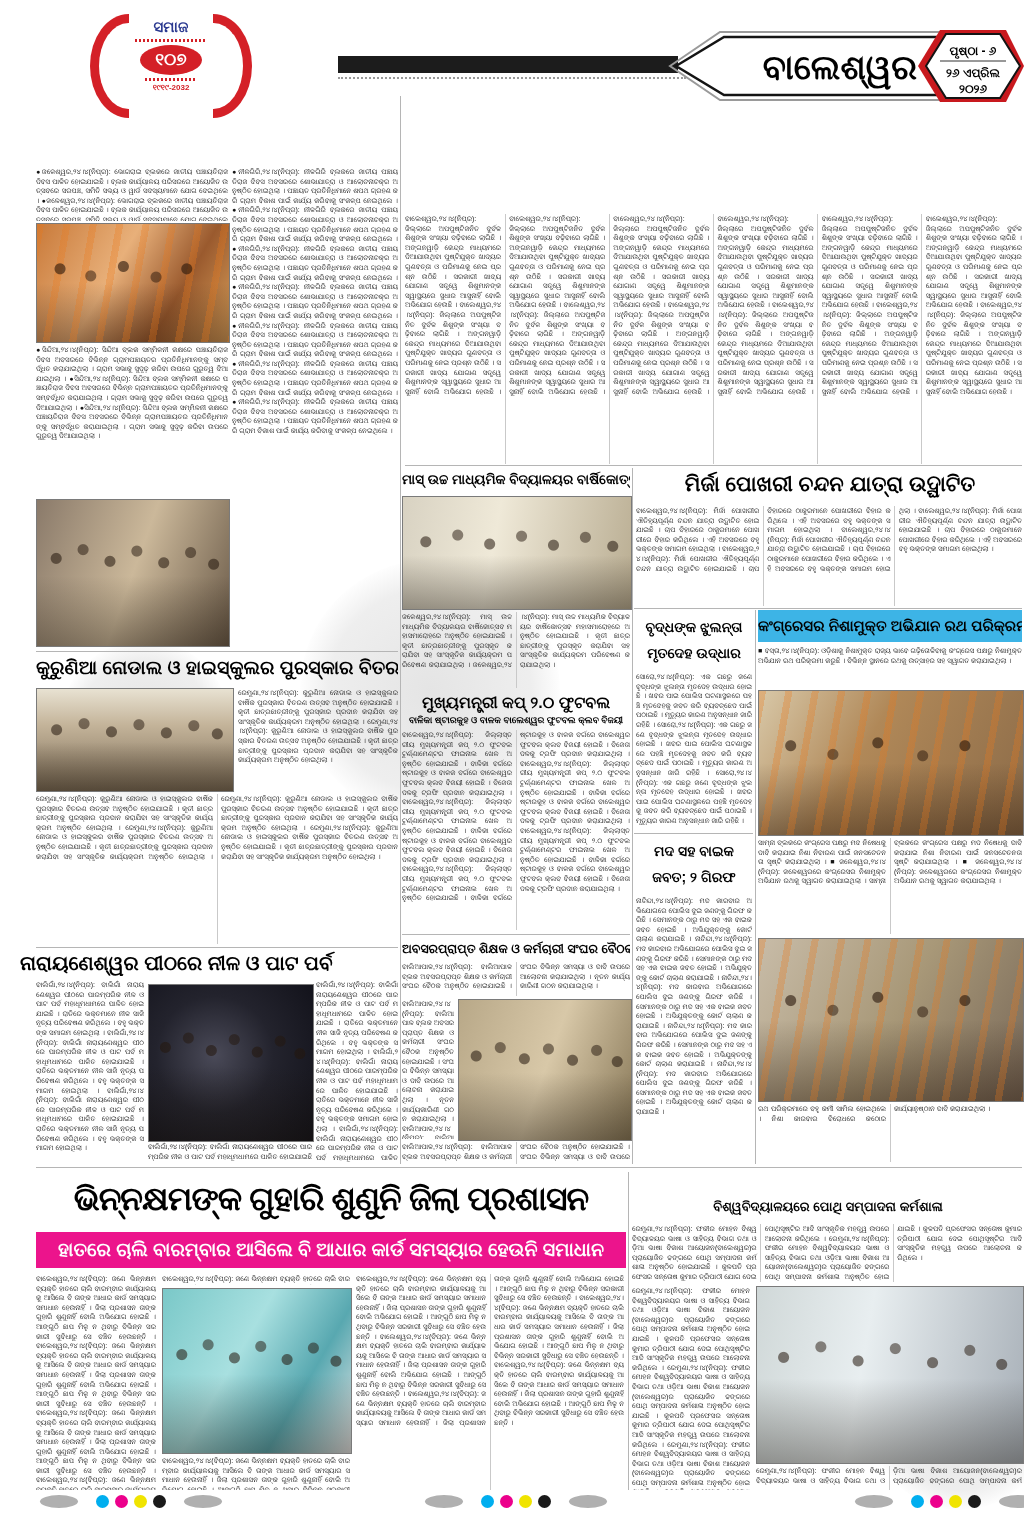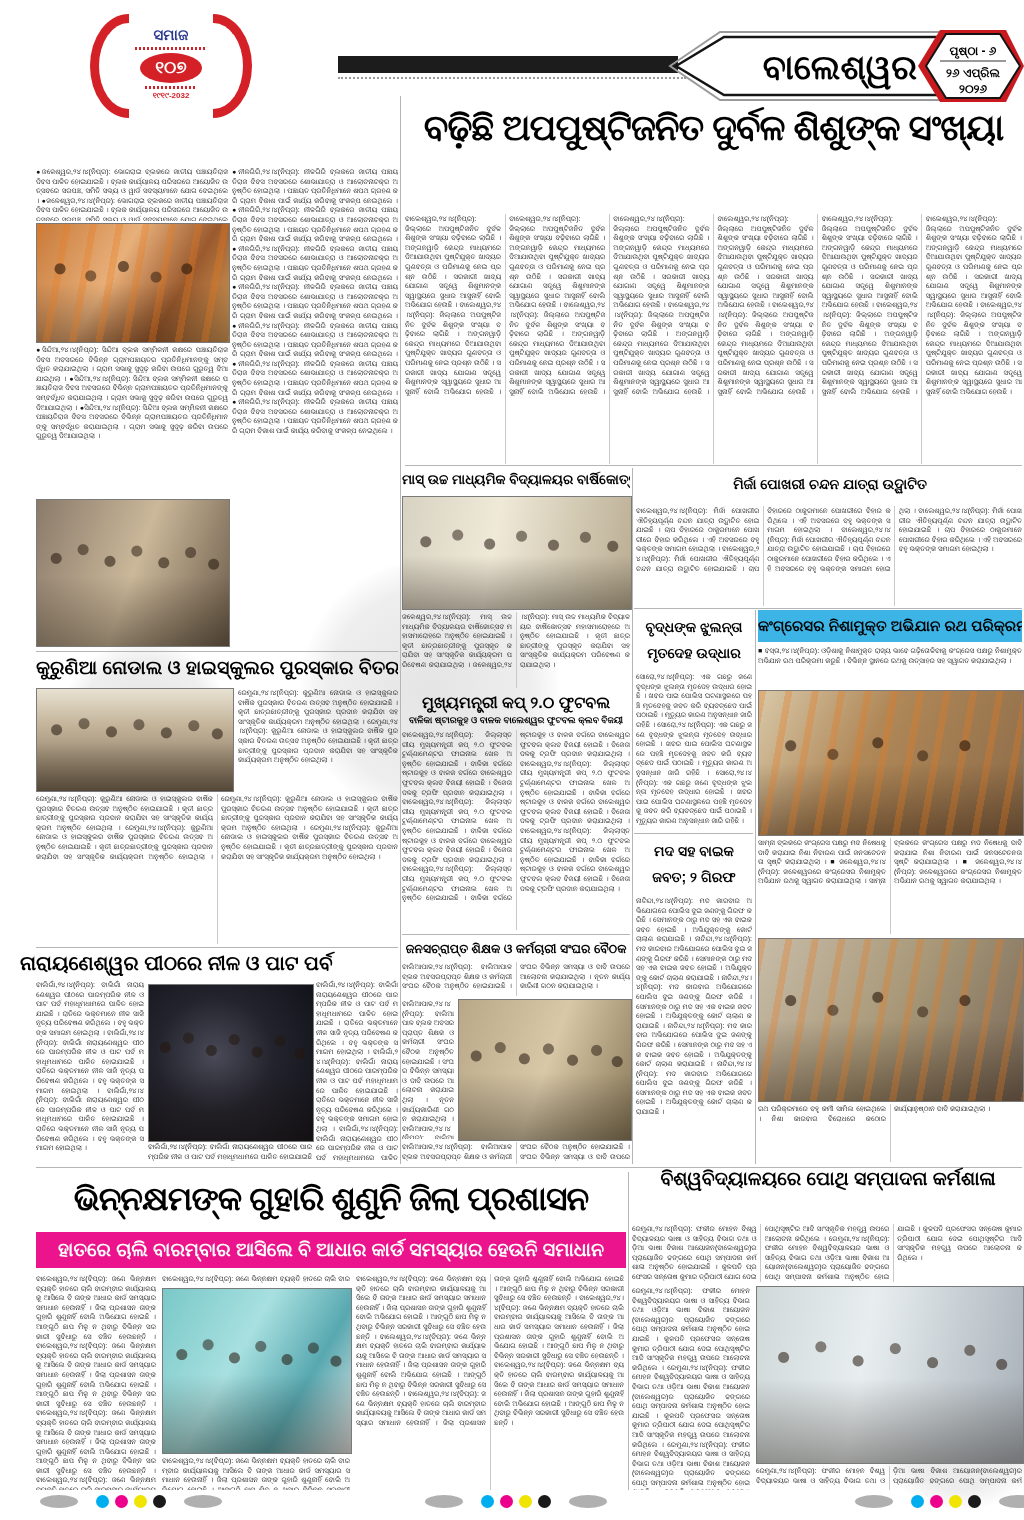--- a/index.html
+++ b/index.html
@@ -45,21 +45,21 @@
   .ctr{text-align:center;}
 </style>
 </head>
 <body>
 
 <div id="page">
 
   <div class="a" style="left:90px;top:8px;width:162px;height:98px;">
     <div class="brk l"></div>
     <div class="brk r"></div>
-    <div class="a ctr" style="left:30px;top:18px;width:102px;">
+    <div class="a ctr" style="left:30px;top:10px;width:102px;">
       <div class="h" style="font-size:15px;color:#2b3990;">ସମାଜ</div>
       <div class="dots" style="width:72px;margin:3px auto 3px;"></div>
       <div style="width:62px;height:30px;margin:0 auto;background:#d42027;border-radius:50%;color:#fff;font-weight:bold;font-size:17px;line-height:30px;">
         <span>୧୦୭</span>
       </div>
       <div class="dots" style="width:52px;margin:3px auto 2px;"></div>
       <div class="h" style="font-size:8px;color:#d42027;">୧୯୧୯-2032</div>
     </div>
   </div>
 
@@ -97,42 +97,41 @@
   <div class="a b" style="left:36px;top:167px;width:192px;height:54px;">●ଜଳେଶ୍ୱର,୨୪।୪(ନିପ୍ର): ଭୋଗରାଇ ବ୍ଲକରେ ଜାତୀୟ ପଞ୍ଚାୟତିରାଜ ଦିବସ ପାଳିତ ହୋଇଯାଇଛି । ବ୍ଲକ କାର୍ଯ୍ୟାଳୟ ପରିସରରେ ଆୟୋଜିତ ଉତ୍ସବରେ ସରପଞ୍ଚ, ସମିତି ସଭ୍ୟ ଓ ୱାର୍ଡ ସଦସ୍ୟମାନେ ଯୋଗ ଦେଇଥିଲେ । ●ଜଳେଶ୍ୱର,୨୪।୪(ନିପ୍ର): ଭୋଗରାଇ ବ୍ଲକରେ ଜାତୀୟ ପଞ୍ଚାୟତିରାଜ ଦିବସ ପାଳିତ ହୋଇଯାଇଛି । ବ୍ଲକ କାର୍ଯ୍ୟାଳୟ ପରିସରରେ ଆୟୋଜିତ ଉତ୍ସବରେ ସରପଞ୍ଚ, ସମିତି ସଭ୍ୟ ଓ ୱାର୍ଡ ସଦସ୍ୟମାନେ ଯୋଗ ଦେଇଥିଲେ ।</div>
   <div class="ph" style="left:36px;top:223px;width:192px;height:118px;background:linear-gradient(120deg,#c97a3a,#e8b07a 40%,#9a5a2e 70%,#d9a05b);">
     <div class="crowd warm"></div>
   </div>
   <div class="a b" style="left:36px;top:345px;width:192px;height:150px;">●ସିନ୍ଦିଆ,୨୪।୪(ନିପ୍ର): ସିନ୍ଦିଆ ବ୍ଲକ ସମ୍ମିଳନୀ କକ୍ଷରେ ପଞ୍ଚାୟତିରାଜ ଦିବସ ଅବସରରେ ବିଭିନ୍ନ ଗ୍ରାମପଞ୍ଚାୟତର ପ୍ରତିନିଧିମାନଙ୍କୁ ସମ୍ବର୍ଦ୍ଧିତ କରାଯାଇଥିଲା । ଗ୍ରାମ ସଭାକୁ ସୁଦୃଢ଼ କରିବା ଉପରେ ଗୁରୁତ୍ୱ ଦିଆଯାଇଥିଲା । ●ସିନ୍ଦିଆ,୨୪।୪(ନିପ୍ର): ସିନ୍ଦିଆ ବ୍ଲକ ସମ୍ମିଳନୀ କକ୍ଷରେ ପଞ୍ଚାୟତିରାଜ ଦିବସ ଅବସରରେ ବିଭିନ୍ନ ଗ୍ରାମପଞ୍ଚାୟତର ପ୍ରତିନିଧିମାନଙ୍କୁ ସମ୍ବର୍ଦ୍ଧିତ କରାଯାଇଥିଲା । ଗ୍ରାମ ସଭାକୁ ସୁଦୃଢ଼ କରିବା ଉପରେ ଗୁରୁତ୍ୱ ଦିଆଯାଇଥିଲା । ●ସିନ୍ଦିଆ,୨୪।୪(ନିପ୍ର): ସିନ୍ଦିଆ ବ୍ଲକ ସମ୍ମିଳନୀ କକ୍ଷରେ ପଞ୍ଚାୟତିରାଜ ଦିବସ ଅବସରରେ ବିଭିନ୍ନ ଗ୍ରାମପଞ୍ଚାୟତର ପ୍ରତିନିଧିମାନଙ୍କୁ ସମ୍ବର୍ଦ୍ଧିତ କରାଯାଇଥିଲା । ଗ୍ରାମ ସଭାକୁ ସୁଦୃଢ଼ କରିବା ଉପରେ ଗୁରୁତ୍ୱ ଦିଆଯାଇଥିଲା ।</div>
   <div class="ph" style="left:36px;top:499px;width:192px;height:146px;background:linear-gradient(110deg,#8a7a6a,#cbb89a 50%,#6a5a48);">
     <div class="crowd"></div>
   </div>
   <div class="a b" style="left:232px;top:167px;width:166px;height:478px;">●ନୀଳଗିରି,୨୪।୪(ନିପ୍ର): ନୀଳଗିରି ବ୍ଲକରେ ଜାତୀୟ ପଞ୍ଚାୟତିରାଜ ଦିବସ ଅବସରରେ ଶୋଭାଯାତ୍ରା ଓ ଆଲୋଚନାଚକ୍ର ଅନୁଷ୍ଠିତ ହୋଇଥିଲା । ପଞ୍ଚାୟତ ପ୍ରତିନିଧିମାନେ ଶପଥ ଗ୍ରହଣ କରି ଗ୍ରାମ ବିକାଶ ପାଇଁ କାର୍ଯ୍ୟ କରିବାକୁ ସଂକଳ୍ପ ନେଇଥିଲେ । ●ନୀଳଗିରି,୨୪।୪(ନିପ୍ର): ନୀଳଗିରି ବ୍ଲକରେ ଜାତୀୟ ପଞ୍ଚାୟତିରାଜ ଦିବସ ଅବସରରେ ଶୋଭାଯାତ୍ରା ଓ ଆଲୋଚନାଚକ୍ର ଅନୁଷ୍ଠିତ ହୋଇଥିଲା । ପଞ୍ଚାୟତ ପ୍ରତିନିଧିମାନେ ଶପଥ ଗ୍ରହଣ କରି ଗ୍ରାମ ବିକାଶ ପାଇଁ କାର୍ଯ୍ୟ କରିବାକୁ ସଂକଳ୍ପ ନେଇଥିଲେ । ●ନୀଳଗିରି,୨୪।୪(ନିପ୍ର): ନୀଳଗିରି ବ୍ଲକରେ ଜାତୀୟ ପଞ୍ଚାୟତିରାଜ ଦିବସ ଅବସରରେ ଶୋଭାଯାତ୍ରା ଓ ଆଲୋଚନାଚକ୍ର ଅନୁଷ୍ଠିତ ହୋଇଥିଲା । ପଞ୍ଚାୟତ ପ୍ରତିନିଧିମାନେ ଶପଥ ଗ୍ରହଣ କରି ଗ୍ରାମ ବିକାଶ ପାଇଁ କାର୍ଯ୍ୟ କରିବାକୁ ସଂକଳ୍ପ ନେଇଥିଲେ । ●ନୀଳଗିରି,୨୪।୪(ନିପ୍ର): ନୀଳଗିରି ବ୍ଲକରେ ଜାତୀୟ ପଞ୍ଚାୟତିରାଜ ଦିବସ ଅବସରରେ ଶୋଭାଯାତ୍ରା ଓ ଆଲୋଚନାଚକ୍ର ଅନୁଷ୍ଠିତ ହୋଇଥିଲା । ପଞ୍ଚାୟତ ପ୍ରତିନିଧିମାନେ ଶପଥ ଗ୍ରହଣ କରି ଗ୍ରାମ ବିକାଶ ପାଇଁ କାର୍ଯ୍ୟ କରିବାକୁ ସଂକଳ୍ପ ନେଇଥିଲେ । ●ନୀଳଗିରି,୨୪।୪(ନିପ୍ର): ନୀଳଗିରି ବ୍ଲକରେ ଜାତୀୟ ପଞ୍ଚାୟତିରାଜ ଦିବସ ଅବସରରେ ଶୋଭାଯାତ୍ରା ଓ ଆଲୋଚନାଚକ୍ର ଅନୁଷ୍ଠିତ ହୋଇଥିଲା । ପଞ୍ଚାୟତ ପ୍ରତିନିଧିମାନେ ଶପଥ ଗ୍ରହଣ କରି ଗ୍ରାମ ବିକାଶ ପାଇଁ କାର୍ଯ୍ୟ କରିବାକୁ ସଂକଳ୍ପ ନେଇଥିଲେ । ●ନୀଳଗିରି,୨୪।୪(ନିପ୍ର): ନୀଳଗିରି ବ୍ଲକରେ ଜାତୀୟ ପଞ୍ଚାୟତିରାଜ ଦିବସ ଅବସରରେ ଶୋଭାଯାତ୍ରା ଓ ଆଲୋଚନାଚକ୍ର ଅନୁଷ୍ଠିତ ହୋଇଥିଲା । ପଞ୍ଚାୟତ ପ୍ରତିନିଧିମାନେ ଶପଥ ଗ୍ରହଣ କରି ଗ୍ରାମ ବିକାଶ ପାଇଁ କାର୍ଯ୍ୟ କରିବାକୁ ସଂକଳ୍ପ ନେଇଥିଲେ । ●ନୀଳଗିରି,୨୪।୪(ନିପ୍ର): ନୀଳଗିରି ବ୍ଲକରେ ଜାତୀୟ ପଞ୍ଚାୟତିରାଜ ଦିବସ ଅବସରରେ ଶୋଭାଯାତ୍ରା ଓ ଆଲୋଚନାଚକ୍ର ଅନୁଷ୍ଠିତ ହୋଇଥିଲା । ପଞ୍ଚାୟତ ପ୍ରତିନିଧିମାନେ ଶପଥ ଗ୍ରହଣ କରି ଗ୍ରାମ ବିକାଶ ପାଇଁ କାର୍ଯ୍ୟ କରିବାକୁ ସଂକଳ୍ପ ନେଇଥିଲେ ।</div>
 
-  <div class="a h ctr nw" style="left:405px;top:98px;width:617px;height:62px;font-size:36px;line-height:60px;letter-spacing:-1px;">ବଢ଼ିଛି ଅପପୁଷ୍ଟିଜନିତ ଦୁର୍ବଳ ଶିଶୁଙ୍କ ସଂଖ୍ୟା</div>
   <div class="a b c6" style="left:405px;top:214px;width:617px;height:250px;">ବାଲେଶ୍ୱର,୨୪।୪(ନିପ୍ର): ଜିଲ୍ଲାରେ ଅପପୁଷ୍ଟିଜନିତ ଦୁର୍ବଳ ଶିଶୁଙ୍କ ସଂଖ୍ୟା ବଢ଼ିବାରେ ଲାଗିଛି । ଅଙ୍ଗନୱାଡ଼ି କେନ୍ଦ୍ର ମାଧ୍ୟମରେ ଦିଆଯାଉଥିବା ପୁଷ୍ଟିଯୁକ୍ତ ଖାଦ୍ୟର ଗୁଣବତ୍ତା ଓ ପରିମାଣକୁ ନେଇ ପ୍ରଶ୍ନ ଉଠିଛି । ସରକାରୀ ଖାଦ୍ୟ ଯୋଗାଣ ସତ୍ତ୍ୱେ ଶିଶୁମାନଙ୍କ ସ୍ୱାସ୍ଥ୍ୟରେ ସୁଧାର ଆସୁନାହିଁ ବୋଲି ଅଭିଯୋଗ ହେଉଛି । ବାଲେଶ୍ୱର,୨୪।୪(ନିପ୍ର): ଜିଲ୍ଲାରେ ଅପପୁଷ୍ଟିଜନିତ ଦୁର୍ବଳ ଶିଶୁଙ୍କ ସଂଖ୍ୟା ବଢ଼ିବାରେ ଲାଗିଛି । ଅଙ୍ଗନୱାଡ଼ି କେନ୍ଦ୍ର ମାଧ୍ୟମରେ ଦିଆଯାଉଥିବା ପୁଷ୍ଟିଯୁକ୍ତ ଖାଦ୍ୟର ଗୁଣବତ୍ତା ଓ ପରିମାଣକୁ ନେଇ ପ୍ରଶ୍ନ ଉଠିଛି । ସରକାରୀ ଖାଦ୍ୟ ଯୋଗାଣ ସତ୍ତ୍ୱେ ଶିଶୁମାନଙ୍କ ସ୍ୱାସ୍ଥ୍ୟରେ ସୁଧାର ଆସୁନାହିଁ ବୋଲି ଅଭିଯୋଗ ହେଉଛି । ବାଲେଶ୍ୱର,୨୪।୪(ନିପ୍ର): ଜିଲ୍ଲାରେ ଅପପୁଷ୍ଟିଜନିତ ଦୁର୍ବଳ ଶିଶୁଙ୍କ ସଂଖ୍ୟା ବଢ଼ିବାରେ ଲାଗିଛି । ଅଙ୍ଗନୱାଡ଼ି କେନ୍ଦ୍ର ମାଧ୍ୟମରେ ଦିଆଯାଉଥିବା ପୁଷ୍ଟିଯୁକ୍ତ ଖାଦ୍ୟର ଗୁଣବତ୍ତା ଓ ପରିମାଣକୁ ନେଇ ପ୍ରଶ୍ନ ଉଠିଛି । ସରକାରୀ ଖାଦ୍ୟ ଯୋଗାଣ ସତ୍ତ୍ୱେ ଶିଶୁମାନଙ୍କ ସ୍ୱାସ୍ଥ୍ୟରେ ସୁଧାର ଆସୁନାହିଁ ବୋଲି ଅଭିଯୋଗ ହେଉଛି । ବାଲେଶ୍ୱର,୨୪।୪(ନିପ୍ର): ଜିଲ୍ଲାରେ ଅପପୁଷ୍ଟିଜନିତ ଦୁର୍ବଳ ଶିଶୁଙ୍କ ସଂଖ୍ୟା ବଢ଼ିବାରେ ଲାଗିଛି । ଅଙ୍ଗନୱାଡ଼ି କେନ୍ଦ୍ର ମାଧ୍ୟମରେ ଦିଆଯାଉଥିବା ପୁଷ୍ଟିଯୁକ୍ତ ଖାଦ୍ୟର ଗୁଣବତ୍ତା ଓ ପରିମାଣକୁ ନେଇ ପ୍ରଶ୍ନ ଉଠିଛି । ସରକାରୀ ଖାଦ୍ୟ ଯୋଗାଣ ସତ୍ତ୍ୱେ ଶିଶୁମାନଙ୍କ ସ୍ୱାସ୍ଥ୍ୟରେ ସୁଧାର ଆସୁନାହିଁ ବୋଲି ଅଭିଯୋଗ ହେଉଛି । ବାଲେଶ୍ୱର,୨୪।୪(ନିପ୍ର): ଜିଲ୍ଲାରେ ଅପପୁଷ୍ଟିଜନିତ ଦୁର୍ବଳ ଶିଶୁଙ୍କ ସଂଖ୍ୟା ବଢ଼ିବାରେ ଲାଗିଛି । ଅଙ୍ଗନୱାଡ଼ି କେନ୍ଦ୍ର ମାଧ୍ୟମରେ ଦିଆଯାଉଥିବା ପୁଷ୍ଟିଯୁକ୍ତ ଖାଦ୍ୟର ଗୁଣବତ୍ତା ଓ ପରିମାଣକୁ ନେଇ ପ୍ରଶ୍ନ ଉଠିଛି । ସରକାରୀ ଖାଦ୍ୟ ଯୋଗାଣ ସତ୍ତ୍ୱେ ଶିଶୁମାନଙ୍କ ସ୍ୱାସ୍ଥ୍ୟରେ ସୁଧାର ଆସୁନାହିଁ ବୋଲି ଅଭିଯୋଗ ହେଉଛି । ବାଲେଶ୍ୱର,୨୪।୪(ନିପ୍ର): ଜିଲ୍ଲାରେ ଅପପୁଷ୍ଟିଜନିତ ଦୁର୍ବଳ ଶିଶୁଙ୍କ ସଂଖ୍ୟା ବଢ଼ିବାରେ ଲାଗିଛି । ଅଙ୍ଗନୱାଡ଼ି କେନ୍ଦ୍ର ମାଧ୍ୟମରେ ଦିଆଯାଉଥିବା ପୁଷ୍ଟିଯୁକ୍ତ ଖାଦ୍ୟର ଗୁଣବତ୍ତା ଓ ପରିମାଣକୁ ନେଇ ପ୍ରଶ୍ନ ଉଠିଛି । ସରକାରୀ ଖାଦ୍ୟ ଯୋଗାଣ ସତ୍ତ୍ୱେ ଶିଶୁମାନଙ୍କ ସ୍ୱାସ୍ଥ୍ୟରେ ସୁଧାର ଆସୁନାହିଁ ବୋଲି ଅଭିଯୋଗ ହେଉଛି । ବାଲେଶ୍ୱର,୨୪।୪(ନିପ୍ର): ଜିଲ୍ଲାରେ ଅପପୁଷ୍ଟିଜନିତ ଦୁର୍ବଳ ଶିଶୁଙ୍କ ସଂଖ୍ୟା ବଢ଼ିବାରେ ଲାଗିଛି । ଅଙ୍ଗନୱାଡ଼ି କେନ୍ଦ୍ର ମାଧ୍ୟମରେ ଦିଆଯାଉଥିବା ପୁଷ୍ଟିଯୁକ୍ତ ଖାଦ୍ୟର ଗୁଣବତ୍ତା ଓ ପରିମାଣକୁ ନେଇ ପ୍ରଶ୍ନ ଉଠିଛି । ସରକାରୀ ଖାଦ୍ୟ ଯୋଗାଣ ସତ୍ତ୍ୱେ ଶିଶୁମାନଙ୍କ ସ୍ୱାସ୍ଥ୍ୟରେ ସୁଧାର ଆସୁନାହିଁ ବୋଲି ଅଭିଯୋଗ ହେଉଛି । ବାଲେଶ୍ୱର,୨୪।୪(ନିପ୍ର): ଜିଲ୍ଲାରେ ଅପପୁଷ୍ଟିଜନିତ ଦୁର୍ବଳ ଶିଶୁଙ୍କ ସଂଖ୍ୟା ବଢ଼ିବାରେ ଲାଗିଛି । ଅଙ୍ଗନୱାଡ଼ି କେନ୍ଦ୍ର ମାଧ୍ୟମରେ ଦିଆଯାଉଥିବା ପୁଷ୍ଟିଯୁକ୍ତ ଖାଦ୍ୟର ଗୁଣବତ୍ତା ଓ ପରିମାଣକୁ ନେଇ ପ୍ରଶ୍ନ ଉଠିଛି । ସରକାରୀ ଖାଦ୍ୟ ଯୋଗାଣ ସତ୍ତ୍ୱେ ଶିଶୁମାନଙ୍କ ସ୍ୱାସ୍ଥ୍ୟରେ ସୁଧାର ଆସୁନାହିଁ ବୋଲି ଅଭିଯୋଗ ହେଉଛି । ବାଲେଶ୍ୱର,୨୪।୪(ନିପ୍ର): ଜିଲ୍ଲାରେ ଅପପୁଷ୍ଟିଜନିତ ଦୁର୍ବଳ ଶିଶୁଙ୍କ ସଂଖ୍ୟା ବଢ଼ିବାରେ ଲାଗିଛି । ଅଙ୍ଗନୱାଡ଼ି କେନ୍ଦ୍ର ମାଧ୍ୟମରେ ଦିଆଯାଉଥିବା ପୁଷ୍ଟିଯୁକ୍ତ ଖାଦ୍ୟର ଗୁଣବତ୍ତା ଓ ପରିମାଣକୁ ନେଇ ପ୍ରଶ୍ନ ଉଠିଛି । ସରକାରୀ ଖାଦ୍ୟ ଯୋଗାଣ ସତ୍ତ୍ୱେ ଶିଶୁମାନଙ୍କ ସ୍ୱାସ୍ଥ୍ୟରେ ସୁଧାର ଆସୁନାହିଁ ବୋଲି ଅଭିଯୋଗ ହେଉଛି । ବାଲେଶ୍ୱର,୨୪।୪(ନିପ୍ର): ଜିଲ୍ଲାରେ ଅପପୁଷ୍ଟିଜନିତ ଦୁର୍ବଳ ଶିଶୁଙ୍କ ସଂଖ୍ୟା ବଢ଼ିବାରେ ଲାଗିଛି । ଅଙ୍ଗନୱାଡ଼ି କେନ୍ଦ୍ର ମାଧ୍ୟମରେ ଦିଆଯାଉଥିବା ପୁଷ୍ଟିଯୁକ୍ତ ଖାଦ୍ୟର ଗୁଣବତ୍ତା ଓ ପରିମାଣକୁ ନେଇ ପ୍ରଶ୍ନ ଉଠିଛି । ସରକାରୀ ଖାଦ୍ୟ ଯୋଗାଣ ସତ୍ତ୍ୱେ ଶିଶୁମାନଙ୍କ ସ୍ୱାସ୍ଥ୍ୟରେ ସୁଧାର ଆସୁନାହିଁ ବୋଲି ଅଭିଯୋଗ ହେଉଛି । ବାଲେଶ୍ୱର,୨୪।୪(ନିପ୍ର): ଜିଲ୍ଲାରେ ଅପପୁଷ୍ଟିଜନିତ ଦୁର୍ବଳ ଶିଶୁଙ୍କ ସଂଖ୍ୟା ବଢ଼ିବାରେ ଲାଗିଛି । ଅଙ୍ଗନୱାଡ଼ି କେନ୍ଦ୍ର ମାଧ୍ୟମରେ ଦିଆଯାଉଥିବା ପୁଷ୍ଟିଯୁକ୍ତ ଖାଦ୍ୟର ଗୁଣବତ୍ତା ଓ ପରିମାଣକୁ ନେଇ ପ୍ରଶ୍ନ ଉଠିଛି । ସରକାରୀ ଖାଦ୍ୟ ଯୋଗାଣ ସତ୍ତ୍ୱେ ଶିଶୁମାନଙ୍କ ସ୍ୱାସ୍ଥ୍ୟରେ ସୁଧାର ଆସୁନାହିଁ ବୋଲି ଅଭିଯୋଗ ହେଉଛି । ବାଲେଶ୍ୱର,୨୪।୪(ନିପ୍ର): ଜିଲ୍ଲାରେ ଅପପୁଷ୍ଟିଜନିତ ଦୁର୍ବଳ ଶିଶୁଙ୍କ ସଂଖ୍ୟା ବଢ଼ିବାରେ ଲାଗିଛି । ଅଙ୍ଗନୱାଡ଼ି କେନ୍ଦ୍ର ମାଧ୍ୟମରେ ଦିଆଯାଉଥିବା ପୁଷ୍ଟିଯୁକ୍ତ ଖାଦ୍ୟର ଗୁଣବତ୍ତା ଓ ପରିମାଣକୁ ନେଇ ପ୍ରଶ୍ନ ଉଠିଛି । ସରକାରୀ ଖାଦ୍ୟ ଯୋଗାଣ ସତ୍ତ୍ୱେ ଶିଶୁମାନଙ୍କ ସ୍ୱାସ୍ଥ୍ୟରେ ସୁଧାର ଆସୁନାହିଁ ବୋଲି ଅଭିଯୋଗ ହେଉଛି ।</div>
 
   <div class="a h ctr nw" style="left:402px;top:468px;width:228px;height:24px;font-size:13.5px;line-height:24px;">ମାସ୍ ଉଚ୍ଚ ମାଧ୍ୟମିକ ବିଦ୍ୟାଳୟର ବାର୍ଷିକୋତ୍ସବ</div>
   <div class="ph" style="left:402px;top:496px;width:228px;height:112px;background:linear-gradient(100deg,#d8d2c2,#efe9d8 40%,#b9ad92);">
     <div class="crowd"></div>
   </div>
   <div class="a b c2" style="left:402px;top:612px;width:228px;height:76px;">ଜଳେଶ୍ୱର,୨୪।୪(ନିପ୍ର): ମାସ୍ ଉଚ୍ଚ ମାଧ୍ୟମିକ ବିଦ୍ୟାଳୟର ବାର୍ଷିକୋତ୍ସବ ମହାସମାରୋହରେ ଅନୁଷ୍ଠିତ ହୋଇଯାଇଛି । କୃତୀ ଛାତ୍ରଛାତ୍ରୀଙ୍କୁ ପୁରସ୍କୃତ କରାଯିବା ସହ ସାଂସ୍କୃତିକ କାର୍ଯ୍ୟକ୍ରମ ପରିବେଷଣ କରାଯାଇଥିଲା । ଜଳେଶ୍ୱର,୨୪।୪(ନିପ୍ର): ମାସ୍ ଉଚ୍ଚ ମାଧ୍ୟମିକ ବିଦ୍ୟାଳୟର ବାର୍ଷିକୋତ୍ସବ ମହାସମାରୋହରେ ଅନୁଷ୍ଠିତ ହୋଇଯାଇଛି । କୃତୀ ଛାତ୍ରଛାତ୍ରୀଙ୍କୁ ପୁରସ୍କୃତ କରାଯିବା ସହ ସାଂସ୍କୃତିକ କାର୍ଯ୍ୟକ୍ରମ ପରିବେଷଣ କରାଯାଇଥିଲା ।</div>
 
   <div class="a h ctr nw" style="left:402px;top:692px;width:228px;height:21px;font-size:16px;line-height:21px;">ମୁଖ୍ୟମନ୍ତ୍ରୀ କପ୍ ୨.୦ ଫୁଟବଲ</div>
   <div class="a h ctr nw" style="left:402px;top:714px;width:228px;height:13px;font-size:9px;line-height:13px;">ବାଳିକା ଷ୍ଟାରକୁହ ଓ ବାଳକ ବାଲେଶ୍ୱର ଫୁଟବଲ କ୍ଲବ ବିଜୟୀ</div>
   <div class="a b c2" style="left:402px;top:730px;width:228px;height:200px;">ବାଲେଶ୍ୱର,୨୪।୪(ନିପ୍ର): ଜିଲ୍ଲାସ୍ତରୀୟ ମୁଖ୍ୟମନ୍ତ୍ରୀ କପ୍ ୨.୦ ଫୁଟବଲ ଟୁର୍ଣ୍ଣାମେଣ୍ଟର ଫାଇନାଲ ଖେଳ ଅନୁଷ୍ଠିତ ହୋଇଯାଇଛି । ବାଳିକା ବର୍ଗରେ ଷ୍ଟାରକୁହ ଓ ବାଳକ ବର୍ଗରେ ବାଲେଶ୍ୱର ଫୁଟବଲ କ୍ଲବ ବିଜୟୀ ହୋଇଛି । ବିଜେତା ଦଳକୁ ଟ୍ରଫି ପ୍ରଦାନ କରାଯାଇଥିଲା । ବାଲେଶ୍ୱର,୨୪।୪(ନିପ୍ର): ଜିଲ୍ଲାସ୍ତରୀୟ ମୁଖ୍ୟମନ୍ତ୍ରୀ କପ୍ ୨.୦ ଫୁଟବଲ ଟୁର୍ଣ୍ଣାମେଣ୍ଟର ଫାଇନାଲ ଖେଳ ଅନୁଷ୍ଠିତ ହୋଇଯାଇଛି । ବାଳିକା ବର୍ଗରେ ଷ୍ଟାରକୁହ ଓ ବାଳକ ବର୍ଗରେ ବାଲେଶ୍ୱର ଫୁଟବଲ କ୍ଲବ ବିଜୟୀ ହୋଇଛି । ବିଜେତା ଦଳକୁ ଟ୍ରଫି ପ୍ରଦାନ କରାଯାଇଥିଲା । ବାଲେଶ୍ୱର,୨୪।୪(ନିପ୍ର): ଜିଲ୍ଲାସ୍ତରୀୟ ମୁଖ୍ୟମନ୍ତ୍ରୀ କପ୍ ୨.୦ ଫୁଟବଲ ଟୁର୍ଣ୍ଣାମେଣ୍ଟର ଫାଇନାଲ ଖେଳ ଅନୁଷ୍ଠିତ ହୋଇଯାଇଛି । ବାଳିକା ବର୍ଗରେ ଷ୍ଟାରକୁହ ଓ ବାଳକ ବର୍ଗରେ ବାଲେଶ୍ୱର ଫୁଟବଲ କ୍ଲବ ବିଜୟୀ ହୋଇଛି । ବିଜେତା ଦଳକୁ ଟ୍ରଫି ପ୍ରଦାନ କରାଯାଇଥିଲା । ବାଲେଶ୍ୱର,୨୪।୪(ନିପ୍ର): ଜିଲ୍ଲାସ୍ତରୀୟ ମୁଖ୍ୟମନ୍ତ୍ରୀ କପ୍ ୨.୦ ଫୁଟବଲ ଟୁର୍ଣ୍ଣାମେଣ୍ଟର ଫାଇନାଲ ଖେଳ ଅନୁଷ୍ଠିତ ହୋଇଯାଇଛି । ବାଳିକା ବର୍ଗରେ ଷ୍ଟାରକୁହ ଓ ବାଳକ ବର୍ଗରେ ବାଲେଶ୍ୱର ଫୁଟବଲ କ୍ଲବ ବିଜୟୀ ହୋଇଛି । ବିଜେତା ଦଳକୁ ଟ୍ରଫି ପ୍ରଦାନ କରାଯାଇଥିଲା । ବାଲେଶ୍ୱର,୨୪।୪(ନିପ୍ର): ଜିଲ୍ଲାସ୍ତରୀୟ ମୁଖ୍ୟମନ୍ତ୍ରୀ କପ୍ ୨.୦ ଫୁଟବଲ ଟୁର୍ଣ୍ଣାମେଣ୍ଟର ଫାଇନାଲ ଖେଳ ଅନୁଷ୍ଠିତ ହୋଇଯାଇଛି । ବାଳିକା ବର୍ଗରେ ଷ୍ଟାରକୁହ ଓ ବାଳକ ବର୍ଗରେ ବାଲେଶ୍ୱର ଫୁଟବଲ କ୍ଲବ ବିଜୟୀ ହୋଇଛି । ବିଜେତା ଦଳକୁ ଟ୍ରଫି ପ୍ରଦାନ କରାଯାଇଥିଲା ।</div>
 
-  <div class="a h ctr nw" style="left:402px;top:938px;width:228px;height:22px;font-size:12.5px;line-height:22px;">ଜନସଚ୍ରାପ୍ତ ଶିକ୍ଷକ ଓ କର୍ମଚାରୀ ସଂଘର ବୈଠକ</div>
+  <div class="a h ctr nw" style="left:402px;top:938px;width:228px;height:22px;font-size:12.5px;line-height:22px;">ଅବସରପ୍ରାପ୍ତ ଶିକ୍ଷକ ଓ କର୍ମଚାରୀ ସଂଘର ବୈଠକ</div>
   <div class="a b c2" style="left:402px;top:962px;width:228px;height:34px;">ବାଲିଆପାଳ,୨୪।୪(ନିପ୍ର): ବାଲିଆପାଳ ବ୍ଲକ ଅବସରପ୍ରାପ୍ତ ଶିକ୍ଷକ ଓ କର୍ମଚାରୀ ସଂଘର ବୈଠକ ଅନୁଷ୍ଠିତ ହୋଇଯାଇଛି । ସଂଘର ବିଭିନ୍ନ ସମସ୍ୟା ଓ ଦାବି ଉପରେ ଆଲୋଚନା କରାଯାଇଥିଲା । ନୂତନ କାର୍ଯ୍ୟକାରିଣୀ ଗଠନ କରାଯାଇଥିଲା ।</div>
   <div class="a b" style="left:402px;top:999px;width:52px;height:140px;">ବାଲିଆପାଳ,୨୪।୪(ନିପ୍ର): ବାଲିଆପାଳ ବ୍ଲକ ଅବସରପ୍ରାପ୍ତ ଶିକ୍ଷକ ଓ କର୍ମଚାରୀ ସଂଘର ବୈଠକ ଅନୁଷ୍ଠିତ ହୋଇଯାଇଛି । ସଂଘର ବିଭିନ୍ନ ସମସ୍ୟା ଓ ଦାବି ଉପରେ ଆଲୋଚନା କରାଯାଇଥିଲା । ନୂତନ କାର୍ଯ୍ୟକାରିଣୀ ଗଠନ କରାଯାଇଥିଲା । ବାଲିଆପାଳ,୨୪।୪(ନିପ୍ର): ବାଲିଆପାଳ ବ୍ଲକ ଅବସରପ୍ରାପ୍ତ ଶିକ୍ଷକ ଓ କର୍ମଚାରୀ ସଂଘର ବୈଠକ ଅନୁଷ୍ଠିତ ହୋଇଯାଇଛି । ସଂଘର ବିଭିନ୍ନ ସମସ୍ୟା ଓ ଦାବି ଉପରେ ଆଲୋଚନା କରାଯାଇଥିଲା । ନୂତନ କାର୍ଯ୍ୟକାରିଣୀ ଗଠନ କରାଯାଇଥିଲା ।</div>
   <div class="ph" style="left:458px;top:999px;width:172px;height:140px;background:linear-gradient(110deg,#b8a888,#d8c8a8 50%,#887858);">
     <div class="crowd"></div>
   </div>
   <div class="a b c2" style="left:402px;top:1142px;width:228px;height:22px;">ବାଲିଆପାଳ,୨୪।୪(ନିପ୍ର): ବାଲିଆପାଳ ବ୍ଲକ ଅବସରପ୍ରାପ୍ତ ଶିକ୍ଷକ ଓ କର୍ମଚାରୀ ସଂଘର ବୈଠକ ଅନୁଷ୍ଠିତ ହୋଇଯାଇଛି । ସଂଘର ବିଭିନ୍ନ ସମସ୍ୟା ଓ ଦାବି ଉପରେ ଆଲୋଚନା କରାଯାଇଥିଲା । ନୂତନ କାର୍ଯ୍ୟକାରିଣୀ ଗଠନ କରାଯାଇଥିଲା ।</div>
 
-  <div class="a h ctr nw" style="left:636px;top:468px;width:388px;height:32px;font-size:14px;line-height:32px;">ମିର୍ଜା ପୋଖରୀ ଚନ୍ଦନ ଯାତ୍ରା ଉଦ୍ଘାଟିତ</div>
+  <div class="a h ctr nw" style="left:636px;top:468px;width:388px;height:32px;font-size:21px;line-height:32px;">ମିର୍ଜା ପୋଖରୀ ଚନ୍ଦନ ଯାତ୍ରା ଉଦ୍ଘାଟିତ</div>
   <div class="a b c3" style="left:636px;top:506px;width:386px;height:100px;">ବାଲେଶ୍ୱର,୨୪।୪(ନିପ୍ର): ମିର୍ଜା ପୋଖରୀର ଐତିହ୍ୟପୂର୍ଣ୍ଣ ଚନ୍ଦନ ଯାତ୍ରା ଉଦ୍ଘାଟିତ ହୋଇଯାଇଛି । ଚାପ ବିହାରରେ ଠାକୁରମାନେ ପୋଖରୀରେ ବିହାର କରିଥିଲେ । ଏହି ଅବସରରେ ବହୁ ଭକ୍ତଙ୍କ ସମାଗମ ହୋଇଥିଲା । ବାଲେଶ୍ୱର,୨୪।୪(ନିପ୍ର): ମିର୍ଜା ପୋଖରୀର ଐତିହ୍ୟପୂର୍ଣ୍ଣ ଚନ୍ଦନ ଯାତ୍ରା ଉଦ୍ଘାଟିତ ହୋଇଯାଇଛି । ଚାପ ବିହାରରେ ଠାକୁରମାନେ ପୋଖରୀରେ ବିହାର କରିଥିଲେ । ଏହି ଅବସରରେ ବହୁ ଭକ୍ତଙ୍କ ସମାଗମ ହୋଇଥିଲା । ବାଲେଶ୍ୱର,୨୪।୪(ନିପ୍ର): ମିର୍ଜା ପୋଖରୀର ଐତିହ୍ୟପୂର୍ଣ୍ଣ ଚନ୍ଦନ ଯାତ୍ରା ଉଦ୍ଘାଟିତ ହୋଇଯାଇଛି । ଚାପ ବିହାରରେ ଠାକୁରମାନେ ପୋଖରୀରେ ବିହାର କରିଥିଲେ । ଏହି ଅବସରରେ ବହୁ ଭକ୍ତଙ୍କ ସମାଗମ ହୋଇଥିଲା । ବାଲେଶ୍ୱର,୨୪।୪(ନିପ୍ର): ମିର୍ଜା ପୋଖରୀର ଐତିହ୍ୟପୂର୍ଣ୍ଣ ଚନ୍ଦନ ଯାତ୍ରା ଉଦ୍ଘାଟିତ ହୋଇଯାଇଛି । ଚାପ ବିହାରରେ ଠାକୁରମାନେ ପୋଖରୀରେ ବିହାର କରିଥିଲେ । ଏହି ଅବସରରେ ବହୁ ଭକ୍ତଙ୍କ ସମାଗମ ହୋଇଥିଲା ।</div>
 
   <div class="a h ctr" style="left:636px;top:614px;width:116px;height:54px;font-size:14px;line-height:26px;">ବୃଦ୍ଧଙ୍କ ଝୁଲନ୍ତା ମୃତଦେହ ଉଦ୍ଧାର</div>
   <div class="a b" style="left:636px;top:672px;width:116px;height:158px;">ସୋରୋ,୨୪।୪(ନିପ୍ର): ଏକ ଗଛରୁ ଜଣେ ବୃଦ୍ଧଙ୍କ ଝୁଲନ୍ତା ମୃତଦେହ ଉଦ୍ଧାର ହୋଇଛି । ଖବର ପାଇ ପୋଲିସ ଘଟଣାସ୍ଥଳରେ ପହଞ୍ଚି ମୃତଦେହକୁ ଜବତ କରି ବ୍ୟବଚ୍ଛେଦ ପାଇଁ ପଠାଇଛି । ମୃତ୍ୟୁର କାରଣ ଅନୁସନ୍ଧାନ ଜାରି ରହିଛି । ସୋରୋ,୨୪।୪(ନିପ୍ର): ଏକ ଗଛରୁ ଜଣେ ବୃଦ୍ଧଙ୍କ ଝୁଲନ୍ତା ମୃତଦେହ ଉଦ୍ଧାର ହୋଇଛି । ଖବର ପାଇ ପୋଲିସ ଘଟଣାସ୍ଥଳରେ ପହଞ୍ଚି ମୃତଦେହକୁ ଜବତ କରି ବ୍ୟବଚ୍ଛେଦ ପାଇଁ ପଠାଇଛି । ମୃତ୍ୟୁର କାରଣ ଅନୁସନ୍ଧାନ ଜାରି ରହିଛି । ସୋରୋ,୨୪।୪(ନିପ୍ର): ଏକ ଗଛରୁ ଜଣେ ବୃଦ୍ଧଙ୍କ ଝୁଲନ୍ତା ମୃତଦେହ ଉଦ୍ଧାର ହୋଇଛି । ଖବର ପାଇ ପୋଲିସ ଘଟଣାସ୍ଥଳରେ ପହଞ୍ଚି ମୃତଦେହକୁ ଜବତ କରି ବ୍ୟବଚ୍ଛେଦ ପାଇଁ ପଠାଇଛି । ମୃତ୍ୟୁର କାରଣ ଅନୁସନ୍ଧାନ ଜାରି ରହିଛି ।</div>
 
   <div class="a h ctr" style="left:636px;top:838px;width:116px;height:54px;font-size:14px;line-height:26px;">ମଦ ସହ ବାଇକ ଜବତ; ୨ ଗିରଫ</div>
   <div class="a b" style="left:636px;top:896px;width:116px;height:266px;">ନାଚିନ୍ଦା,୨୪।୪(ନିପ୍ର): ମଦ କାରବାର ଅଭିଯୋଗରେ ପୋଲିସ ଦୁଇ ଜଣଙ୍କୁ ଗିରଫ କରିଛି । ସେମାନଙ୍କ ଠାରୁ ମଦ ସହ ଏକ ବାଇକ ଜବତ ହୋଇଛି । ଅଭିଯୁକ୍ତଙ୍କୁ କୋର୍ଟ ଚାଲାଣ କରାଯାଇଛି । ନାଚିନ୍ଦା,୨୪।୪(ନିପ୍ର): ମଦ କାରବାର ଅଭିଯୋଗରେ ପୋଲିସ ଦୁଇ ଜଣଙ୍କୁ ଗିରଫ କରିଛି । ସେମାନଙ୍କ ଠାରୁ ମଦ ସହ ଏକ ବାଇକ ଜବତ ହୋଇଛି । ଅଭିଯୁକ୍ତଙ୍କୁ କୋର୍ଟ ଚାଲାଣ କରାଯାଇଛି । ନାଚିନ୍ଦା,୨୪।୪(ନିପ୍ର): ମଦ କାରବାର ଅଭିଯୋଗରେ ପୋଲିସ ଦୁଇ ଜଣଙ୍କୁ ଗିରଫ କରିଛି । ସେମାନଙ୍କ ଠାରୁ ମଦ ସହ ଏକ ବାଇକ ଜବତ ହୋଇଛି । ଅଭିଯୁକ୍ତଙ୍କୁ କୋର୍ଟ ଚାଲାଣ କରାଯାଇଛି । ନାଚିନ୍ଦା,୨୪।୪(ନିପ୍ର): ମଦ କାରବାର ଅଭିଯୋଗରେ ପୋଲିସ ଦୁଇ ଜଣଙ୍କୁ ଗିରଫ କରିଛି । ସେମାନଙ୍କ ଠାରୁ ମଦ ସହ ଏକ ବାଇକ ଜବତ ହୋଇଛି । ଅଭିଯୁକ୍ତଙ୍କୁ କୋର୍ଟ ଚାଲାଣ କରାଯାଇଛି । ନାଚିନ୍ଦା,୨୪।୪(ନିପ୍ର): ମଦ କାରବାର ଅଭିଯୋଗରେ ପୋଲିସ ଦୁଇ ଜଣଙ୍କୁ ଗିରଫ କରିଛି । ସେମାନଙ୍କ ଠାରୁ ମଦ ସହ ଏକ ବାଇକ ଜବତ ହୋଇଛି । ଅଭିଯୁକ୍ତଙ୍କୁ କୋର୍ଟ ଚାଲାଣ କରାଯାଇଛି ।</div>
 
   <div class="a h ctr nw" style="left:758px;top:610px;width:264px;height:32px;background:#3db4e6;font-size:15px;line-height:32px;">
     <span>କଂଗ୍ରେସର ନିଶାମୁକ୍ତ ଅଭିଯାନ ରଥ ପରିକ୍ରମା</span>
@@ -167,21 +166,21 @@
     <span>ହାତରେ ଚାଲି ବାରମ୍ବାର ଆସିଲେ ବି ଆଧାର କାର୍ଡ ସମସ୍ୟାର ହେଉନି ସମାଧାନ</span>
   </div>
   <div class="a b" style="left:36px;top:1274px;width:120px;height:216px;">ବାଲେଶ୍ୱର,୨୪।୪(ବିପ୍ର): ଜଣେ ଭିନ୍ନକ୍ଷମ ବ୍ୟକ୍ତି ହାତରେ ଚାଲି ବାରମ୍ବାର କାର୍ଯ୍ୟାଳୟକୁ ଆସିଲେ ବି ତାଙ୍କ ଆଧାର କାର୍ଡ ସମସ୍ୟାର ସମାଧାନ ହେଉନାହିଁ । ଜିଲା ପ୍ରଶାସନ ତାଙ୍କ ଗୁହାରି ଶୁଣୁନାହିଁ ବୋଲି ଅଭିଯୋଗ ହୋଇଛି । ଆଙ୍ଗୁଠି ଛାପ ମିଳୁ ନ ଥିବାରୁ ବିଭିନ୍ନ ସରକାରୀ ସୁବିଧାରୁ ସେ ବଞ୍ଚିତ ହେଉଛନ୍ତି । ବାଲେଶ୍ୱର,୨୪।୪(ବିପ୍ର): ଜଣେ ଭିନ୍ନକ୍ଷମ ବ୍ୟକ୍ତି ହାତରେ ଚାଲି ବାରମ୍ବାର କାର୍ଯ୍ୟାଳୟକୁ ଆସିଲେ ବି ତାଙ୍କ ଆଧାର କାର୍ଡ ସମସ୍ୟାର ସମାଧାନ ହେଉନାହିଁ । ଜିଲା ପ୍ରଶାସନ ତାଙ୍କ ଗୁହାରି ଶୁଣୁନାହିଁ ବୋଲି ଅଭିଯୋଗ ହୋଇଛି । ଆଙ୍ଗୁଠି ଛାପ ମିଳୁ ନ ଥିବାରୁ ବିଭିନ୍ନ ସରକାରୀ ସୁବିଧାରୁ ସେ ବଞ୍ଚିତ ହେଉଛନ୍ତି । ବାଲେଶ୍ୱର,୨୪।୪(ବିପ୍ର): ଜଣେ ଭିନ୍ନକ୍ଷମ ବ୍ୟକ୍ତି ହାତରେ ଚାଲି ବାରମ୍ବାର କାର୍ଯ୍ୟାଳୟକୁ ଆସିଲେ ବି ତାଙ୍କ ଆଧାର କାର୍ଡ ସମସ୍ୟାର ସମାଧାନ ହେଉନାହିଁ । ଜିଲା ପ୍ରଶାସନ ତାଙ୍କ ଗୁହାରି ଶୁଣୁନାହିଁ ବୋଲି ଅଭିଯୋଗ ହୋଇଛି । ଆଙ୍ଗୁଠି ଛାପ ମିଳୁ ନ ଥିବାରୁ ବିଭିନ୍ନ ସରକାରୀ ସୁବିଧାରୁ ସେ ବଞ୍ଚିତ ହେଉଛନ୍ତି । ବାଲେଶ୍ୱର,୨୪।୪(ବିପ୍ର): ଜଣେ ଭିନ୍ନକ୍ଷମ ବ୍ୟକ୍ତି ହାତରେ ଚାଲି ବାରମ୍ବାର କାର୍ଯ୍ୟାଳୟକୁ ଆସିଲେ ବି ତାଙ୍କ ଆଧାର କାର୍ଡ ସମସ୍ୟାର ସମାଧାନ ହେଉନାହିଁ । ଜିଲା ପ୍ରଶାସନ ତାଙ୍କ ଗୁହାରି ଶୁଣୁନାହିଁ ବୋଲି ଅଭିଯୋଗ ହୋଇଛି । ଆଙ୍ଗୁଠି ଛାପ ମିଳୁ ନ ଥିବାରୁ ବିଭିନ୍ନ ସରକାରୀ ସୁବିଧାରୁ ସେ ବଞ୍ଚିତ ହେଉଛନ୍ତି ।</div>
   <div class="a b" style="left:162px;top:1274px;width:188px;height:11px;">ବାଲେଶ୍ୱର,୨୪।୪(ବିପ୍ର): ଜଣେ ଭିନ୍ନକ୍ଷମ ବ୍ୟକ୍ତି ହାତରେ ଚାଲି ବାରମ୍ବାର କାର୍ଯ୍ୟାଳୟକୁ ଆସିଲେ ବି ତାଙ୍କ ଆଧାର କାର୍ଡ ସମସ୍ୟାର ସମାଧାନ ହେଉନାହିଁ । ଜିଲା ପ୍ରଶାସନ ତାଙ୍କ ଗୁହାରି ଶୁଣୁନାହିଁ ବୋଲି ଅଭିଯୋଗ ହୋଇଛି । ଆଙ୍ଗୁଠି ଛାପ ମିଳୁ ନ ଥିବାରୁ ବିଭିନ୍ନ ସରକାରୀ ସୁବିଧାରୁ ସେ ବଞ୍ଚିତ ହେଉଛନ୍ତି ।</div>
   <div class="ph" style="left:162px;top:1288px;width:188px;height:164px;background:linear-gradient(120deg,#7ac8c8,#a8e0e0 40%,#58a8b0 70%,#e8e8e8);">
     <div class="crowd"></div>
   </div>
   <div class="a b" style="left:162px;top:1456px;width:188px;height:34px;">ବାଲେଶ୍ୱର,୨୪।୪(ବିପ୍ର): ଜଣେ ଭିନ୍ନକ୍ଷମ ବ୍ୟକ୍ତି ହାତରେ ଚାଲି ବାରମ୍ବାର କାର୍ଯ୍ୟାଳୟକୁ ଆସିଲେ ବି ତାଙ୍କ ଆଧାର କାର୍ଡ ସମସ୍ୟାର ସମାଧାନ ହେଉନାହିଁ । ଜିଲା ପ୍ରଶାସନ ତାଙ୍କ ଗୁହାରି ଶୁଣୁନାହିଁ ବୋଲି ଅଭିଯୋଗ ହୋଇଛି । ଆଙ୍ଗୁଠି ଛାପ ମିଳୁ ନ ଥିବାରୁ ବିଭିନ୍ନ ସରକାରୀ ସୁବିଧାରୁ ସେ ବଞ୍ଚିତ ହେଉଛନ୍ତି ।</div>
   <div class="a b c2" style="left:356px;top:1274px;width:268px;height:216px;">ବାଲେଶ୍ୱର,୨୪।୪(ବିପ୍ର): ଜଣେ ଭିନ୍ନକ୍ଷମ ବ୍ୟକ୍ତି ହାତରେ ଚାଲି ବାରମ୍ବାର କାର୍ଯ୍ୟାଳୟକୁ ଆସିଲେ ବି ତାଙ୍କ ଆଧାର କାର୍ଡ ସମସ୍ୟାର ସମାଧାନ ହେଉନାହିଁ । ଜିଲା ପ୍ରଶାସନ ତାଙ୍କ ଗୁହାରି ଶୁଣୁନାହିଁ ବୋଲି ଅଭିଯୋଗ ହୋଇଛି । ଆଙ୍ଗୁଠି ଛାପ ମିଳୁ ନ ଥିବାରୁ ବିଭିନ୍ନ ସରକାରୀ ସୁବିଧାରୁ ସେ ବଞ୍ଚିତ ହେଉଛନ୍ତି । ବାଲେଶ୍ୱର,୨୪।୪(ବିପ୍ର): ଜଣେ ଭିନ୍ନକ୍ଷମ ବ୍ୟକ୍ତି ହାତରେ ଚାଲି ବାରମ୍ବାର କାର୍ଯ୍ୟାଳୟକୁ ଆସିଲେ ବି ତାଙ୍କ ଆଧାର କାର୍ଡ ସମସ୍ୟାର ସମାଧାନ ହେଉନାହିଁ । ଜିଲା ପ୍ରଶାସନ ତାଙ୍କ ଗୁହାରି ଶୁଣୁନାହିଁ ବୋଲି ଅଭିଯୋଗ ହୋଇଛି । ଆଙ୍ଗୁଠି ଛାପ ମିଳୁ ନ ଥିବାରୁ ବିଭିନ୍ନ ସରକାରୀ ସୁବିଧାରୁ ସେ ବଞ୍ଚିତ ହେଉଛନ୍ତି । ବାଲେଶ୍ୱର,୨୪।୪(ବିପ୍ର): ଜଣେ ଭିନ୍ନକ୍ଷମ ବ୍ୟକ୍ତି ହାତରେ ଚାଲି ବାରମ୍ବାର କାର୍ଯ୍ୟାଳୟକୁ ଆସିଲେ ବି ତାଙ୍କ ଆଧାର କାର୍ଡ ସମସ୍ୟାର ସମାଧାନ ହେଉନାହିଁ । ଜିଲା ପ୍ରଶାସନ ତାଙ୍କ ଗୁହାରି ଶୁଣୁନାହିଁ ବୋଲି ଅଭିଯୋଗ ହୋଇଛି । ଆଙ୍ଗୁଠି ଛାପ ମିଳୁ ନ ଥିବାରୁ ବିଭିନ୍ନ ସରକାରୀ ସୁବିଧାରୁ ସେ ବଞ୍ଚିତ ହେଉଛନ୍ତି । ବାଲେଶ୍ୱର,୨୪।୪(ବିପ୍ର): ଜଣେ ଭିନ୍ନକ୍ଷମ ବ୍ୟକ୍ତି ହାତରେ ଚାଲି ବାରମ୍ବାର କାର୍ଯ୍ୟାଳୟକୁ ଆସିଲେ ବି ତାଙ୍କ ଆଧାର କାର୍ଡ ସମସ୍ୟାର ସମାଧାନ ହେଉନାହିଁ । ଜିଲା ପ୍ରଶାସନ ତାଙ୍କ ଗୁହାରି ଶୁଣୁନାହିଁ ବୋଲି ଅଭିଯୋଗ ହୋଇଛି । ଆଙ୍ଗୁଠି ଛାପ ମିଳୁ ନ ଥିବାରୁ ବିଭିନ୍ନ ସରକାରୀ ସୁବିଧାରୁ ସେ ବଞ୍ଚିତ ହେଉଛନ୍ତି । ବାଲେଶ୍ୱର,୨୪।୪(ବିପ୍ର): ଜଣେ ଭିନ୍ନକ୍ଷମ ବ୍ୟକ୍ତି ହାତରେ ଚାଲି ବାରମ୍ବାର କାର୍ଯ୍ୟାଳୟକୁ ଆସିଲେ ବି ତାଙ୍କ ଆଧାର କାର୍ଡ ସମସ୍ୟାର ସମାଧାନ ହେଉନାହିଁ । ଜିଲା ପ୍ରଶାସନ ତାଙ୍କ ଗୁହାରି ଶୁଣୁନାହିଁ ବୋଲି ଅଭିଯୋଗ ହୋଇଛି । ଆଙ୍ଗୁଠି ଛାପ ମିଳୁ ନ ଥିବାରୁ ବିଭିନ୍ନ ସରକାରୀ ସୁବିଧାରୁ ସେ ବଞ୍ଚିତ ହେଉଛନ୍ତି ।</div>
 
-  <div class="a h ctr nw" style="left:632px;top:1162px;width:392px;height:34px;font-size:19px;line-height:34px;">ବିଶ୍ୱବିଦ୍ୟାଳୟରେ ପୋଥି ସମ୍ପାଦନା କର୍ମଶାଳା</div>
+  <div class="a h ctr nw" style="left:632px;top:1190px;width:392px;height:34px;font-size:13px;line-height:34px;">ବିଶ୍ୱବିଦ୍ୟାଳୟରେ ପୋଥି ସମ୍ପାଦନା କର୍ମଶାଳା</div>
   <div class="a b c3" style="left:632px;top:1224px;width:390px;height:58px;">ରେମୁଣା,୨୪।୪(ନିପ୍ର): ଫକୀର ମୋହନ ବିଶ୍ୱବିଦ୍ୟାଳୟର ଭାଷା ଓ ସାହିତ୍ୟ ବିଭାଗ ତଥା ଓଡ଼ିଆ ଭାଷା ବିକାଶ ଆୟୋଜନ(ବାଲେଶ୍ୱର)ର ପ୍ରାୟୋଜିତ ଢଙ୍ଗରେ ପୋଥି ସମ୍ପାଦନା କର୍ମଶାଳା ଅନୁଷ୍ଠିତ ହୋଇଯାଇଛି । କୁଳପତି ପ୍ରଫେସର ସନ୍ତୋଷ କୁମାର ତ୍ରିପାଠୀ ଯୋଗ ଦେଇ ପୋଥିସୃଷ୍ଟିର ଆଦି ସାଂସ୍କୃତିକ ମହତ୍ତ୍ୱ ଉପରେ ଆଲୋଚନା କରିଥିଲେ । ରେମୁଣା,୨୪।୪(ନିପ୍ର): ଫକୀର ମୋହନ ବିଶ୍ୱବିଦ୍ୟାଳୟର ଭାଷା ଓ ସାହିତ୍ୟ ବିଭାଗ ତଥା ଓଡ଼ିଆ ଭାଷା ବିକାଶ ଆୟୋଜନ(ବାଲେଶ୍ୱର)ର ପ୍ରାୟୋଜିତ ଢଙ୍ଗରେ ପୋଥି ସମ୍ପାଦନା କର୍ମଶାଳା ଅନୁଷ୍ଠିତ ହୋଇଯାଇଛି । କୁଳପତି ପ୍ରଫେସର ସନ୍ତୋଷ କୁମାର ତ୍ରିପାଠୀ ଯୋଗ ଦେଇ ପୋଥିସୃଷ୍ଟିର ଆଦି ସାଂସ୍କୃତିକ ମହତ୍ତ୍ୱ ଉପରେ ଆଲୋଚନା କରିଥିଲେ ।</div>
   <div class="a b" style="left:632px;top:1286px;width:118px;height:204px;">ରେମୁଣା,୨୪।୪(ନିପ୍ର): ଫକୀର ମୋହନ ବିଶ୍ୱବିଦ୍ୟାଳୟର ଭାଷା ଓ ସାହିତ୍ୟ ବିଭାଗ ତଥା ଓଡ଼ିଆ ଭାଷା ବିକାଶ ଆୟୋଜନ(ବାଲେଶ୍ୱର)ର ପ୍ରାୟୋଜିତ ଢଙ୍ଗରେ ପୋଥି ସମ୍ପାଦନା କର୍ମଶାଳା ଅନୁଷ୍ଠିତ ହୋଇଯାଇଛି । କୁଳପତି ପ୍ରଫେସର ସନ୍ତୋଷ କୁମାର ତ୍ରିପାଠୀ ଯୋଗ ଦେଇ ପୋଥିସୃଷ୍ଟିର ଆଦି ସାଂସ୍କୃତିକ ମହତ୍ତ୍ୱ ଉପରେ ଆଲୋଚନା କରିଥିଲେ । ରେମୁଣା,୨୪।୪(ନିପ୍ର): ଫକୀର ମୋହନ ବିଶ୍ୱବିଦ୍ୟାଳୟର ଭାଷା ଓ ସାହିତ୍ୟ ବିଭାଗ ତଥା ଓଡ଼ିଆ ଭାଷା ବିକାଶ ଆୟୋଜନ(ବାଲେଶ୍ୱର)ର ପ୍ରାୟୋଜିତ ଢଙ୍ଗରେ ପୋଥି ସମ୍ପାଦନା କର୍ମଶାଳା ଅନୁଷ୍ଠିତ ହୋଇଯାଇଛି । କୁଳପତି ପ୍ରଫେସର ସନ୍ତୋଷ କୁମାର ତ୍ରିପାଠୀ ଯୋଗ ଦେଇ ପୋଥିସୃଷ୍ଟିର ଆଦି ସାଂସ୍କୃତିକ ମହତ୍ତ୍ୱ ଉପରେ ଆଲୋଚନା କରିଥିଲେ । ରେମୁଣା,୨୪।୪(ନିପ୍ର): ଫକୀର ମୋହନ ବିଶ୍ୱବିଦ୍ୟାଳୟର ଭାଷା ଓ ସାହିତ୍ୟ ବିଭାଗ ତଥା ଓଡ଼ିଆ ଭାଷା ବିକାଶ ଆୟୋଜନ(ବାଲେଶ୍ୱର)ର ପ୍ରାୟୋଜିତ ଢଙ୍ଗରେ ପୋଥି ସମ୍ପାଦନା କର୍ମଶାଳା ଅନୁଷ୍ଠିତ ହୋଇଯାଇଛି । କୁଳପତି ପ୍ରଫେସର ସନ୍ତୋଷ କୁମାର ତ୍ରିପାଠୀ ଯୋଗ ଦେଇ ପୋଥିସୃଷ୍ଟିର ଆଦି ସାଂସ୍କୃତିକ ମହତ୍ତ୍ୱ ଉପରେ ଆଲୋଚନା କରିଥିଲେ । ରେମୁଣା,୨୪।୪(ନିପ୍ର): ଫକୀର ମୋହନ ବିଶ୍ୱବିଦ୍ୟାଳୟର ଭାଷା ଓ ସାହିତ୍ୟ ବିଭାଗ ତଥା ଓଡ଼ିଆ ଭାଷା ବିକାଶ ଆୟୋଜନ(ବାଲେଶ୍ୱର)ର ପ୍ରାୟୋଜିତ ଢଙ୍ଗରେ ପୋଥି ସମ୍ପାଦନା କର୍ମଶାଳା ଅନୁଷ୍ଠିତ ହୋଇଯାଇଛି । କୁଳପତି ପ୍ରଫେସର ସନ୍ତୋଷ କୁମାର ତ୍ରିପାଠୀ ଯୋଗ ଦେଇ ପୋଥିସୃଷ୍ଟିର ଆଦି ସାଂସ୍କୃତିକ ମହତ୍ତ୍ୱ ଉପରେ ଆଲୋଚନା କରିଥିଲେ ।</div>
   <div class="ph" style="left:756px;top:1286px;width:266px;height:176px;background:linear-gradient(100deg,#d0d8d8,#e8eef0 40%,#a8b0b8);">
     <div class="crowd"></div>
   </div>
   <div class="a b c2" style="left:756px;top:1466px;width:266px;height:24px;">ରେମୁଣା,୨୪।୪(ନିପ୍ର): ଫକୀର ମୋହନ ବିଶ୍ୱବିଦ୍ୟାଳୟର ଭାଷା ଓ ସାହିତ୍ୟ ବିଭାଗ ତଥା ଓଡ଼ିଆ ଭାଷା ବିକାଶ ଆୟୋଜନ(ବାଲେଶ୍ୱର)ର ପ୍ରାୟୋଜିତ ଢଙ୍ଗରେ ପୋଥି ସମ୍ପାଦନା କର୍ମଶାଳା ଅନୁଷ୍ଠିତ ହୋଇଯାଇଛି । କୁଳପତି ପ୍ରଫେସର ସନ୍ତୋଷ କୁମାର ତ୍ରିପାଠୀ ଯୋଗ ଦେଇ ପୋଥିସୃଷ୍ଟିର ଆଦି ସାଂସ୍କୃତିକ ମହତ୍ତ୍ୱ ଉପରେ ଆଲୋଚନା କରିଥିଲେ ।</div>
 
   <div class="mk" style="left:40px;">
     <div class="el"></div>
     <div style="width:6px;"></div>

